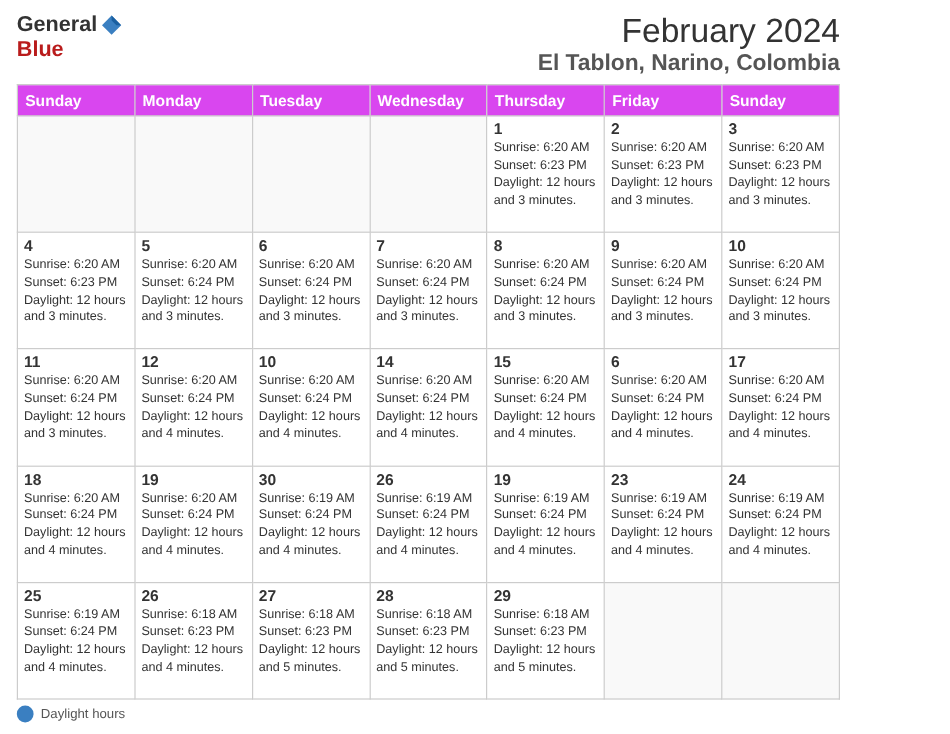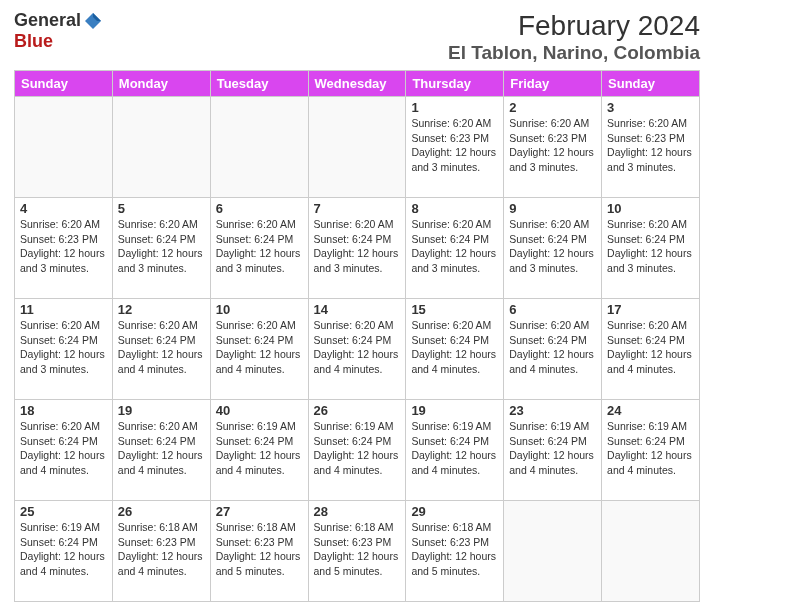--- a/index.html
+++ b/index.html
@@ -226,21 +226,21 @@
         <tr>
           <td>
             <span class="day-num">18</span>
             <div class="day-info">Sunrise: 6:20 AM<br>Sunset: 6:24 PM<br>Daylight: 12 hours<br>and 4 minutes.</div>
           </td>
           <td>
             <span class="day-num">19</span>
             <div class="day-info">Sunrise: 6:20 AM<br>Sunset: 6:24 PM<br>Daylight: 12 hours<br>and 4 minutes.</div>
           </td>
           <td>
-            <span class="day-num">40</span>
+            <span class="day-num">30</span>
             <div class="day-info">Sunrise: 6:19 AM<br>Sunset: 6:24 PM<br>Daylight: 12 hours<br>and 4 minutes.</div>
           </td>
           <td>
             <span class="day-num">26</span>
             <div class="day-info">Sunrise: 6:19 AM<br>Sunset: 6:24 PM<br>Daylight: 12 hours<br>and 4 minutes.</div>
           </td>
           <td>
             <span class="day-num">19</span>
             <div class="day-info">Sunrise: 6:19 AM<br>Sunset: 6:24 PM<br>Daylight: 12 hours<br>and 4 minutes.</div>
           </td>
@@ -273,13 +273,17 @@
           <td>
             <span class="day-num">29</span>
             <div class="day-info">Sunrise: 6:18 AM<br>Sunset: 6:23 PM<br>Daylight: 12 hours<br>and 5 minutes.</div>
           </td>
           <td class="empty"></td>
           <td class="empty"></td>
         </tr>
       </tbody>
   </table>
 
+  <div class="footer">
+    <div class="footer-dot"></div>
+    <span>Daylight hours</span>
+  </div>
 </div>
 
 </body></html>

